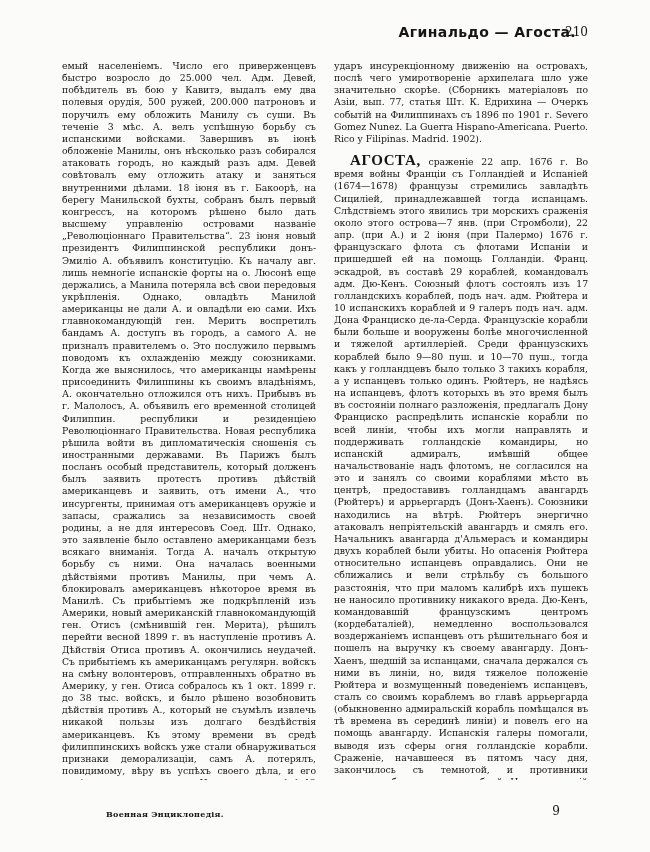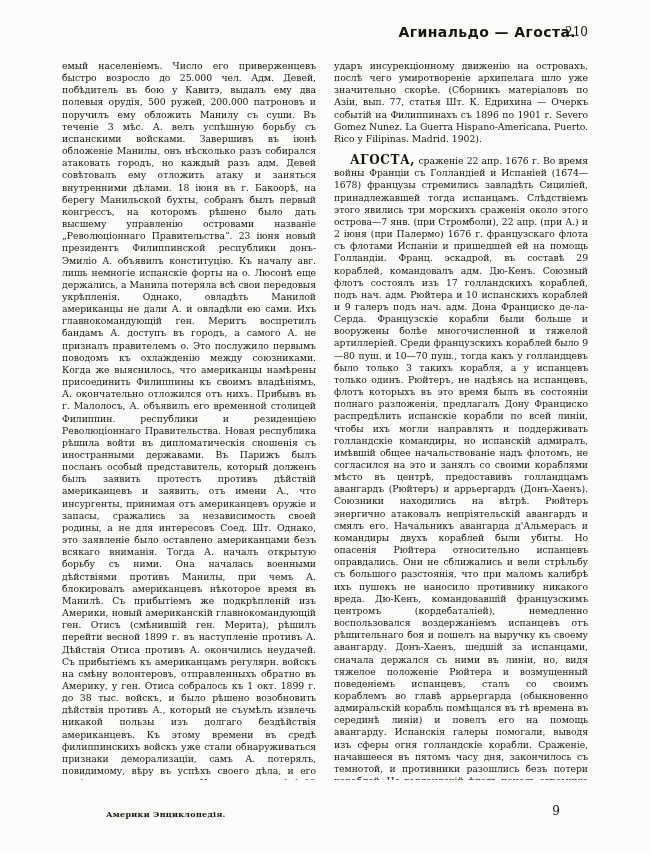--- a/index.html
+++ b/index.html
@@ -62,22 +62,23 @@
     text-align: justify;
     letter-spacing: -0.05px;
     word-spacing: 0.1px;
   }
   .para.indent {
     text-indent: 16px;
     margin-top: 9px;
   }
   .para .bold {
     font-weight: bold;
-    font-size: 12px;
+    font-size: 15px;
     letter-spacing: 0.6px;
+    font-family: Liberation Serif, serif;
   }
   .para .italic {
   }
   .page-footer {
     position: absolute;
     left: 62px;
     right: 62px;
     top: 804px;
     height: 20px;
   }
@@ -110,17 +111,17 @@
     <div class="column" id="col-left">
         <p class="para"><span class="">емый населеніемъ. Число его приверженцевъ быстро возросло до 25.000 чел. Адм. Девей, побѣдитель въ бою у Кавитэ, выдалъ ему два полевыя орудія, 500 ружей, 200.000 патроновъ и поручилъ ему обложить Манилу съ суши. Въ теченіе 3 мѣс. А. велъ успѣшную борьбу съ испанскими войсками. Завершивъ въ іюнѣ обложеніе Манилы, онъ нѣсколько разъ собирался атаковать городъ, но каждый разъ адм. Девей совѣтовалъ ему отложить атаку и заняться внутренними дѣлами. 18 іюня въ г. Бакоорѣ, на берегу Манильской бухты, собранъ былъ первый конгрессъ, на которомъ рѣшено было дать высшему управленію островами названіе „Революціоннаго Правительства“. 23 іюня новый президентъ Филиппинской республики донъ-Эмиліо А. объявилъ конституцію. Къ началу авг. лишь немногіе испанскіе форты на о. Люсонѣ еще держались, а Манила потеряла всѣ свои передовыя укрѣпленія. Однако, овладѣть Манилой американцы не дали А. и овладѣли ею сами. Ихъ главнокомандующій ген. Меритъ воспретилъ бандамъ А. доступъ въ городъ, а самого А. не призналъ правителемъ о. Это послужило первымъ поводомъ къ охлажденію между союзниками. Когда же выяснилось, что американцы намѣрены присоединить Филиппины къ своимъ владѣніямъ, А. окончательно отложился отъ нихъ. Прибывъ въ г. Малолосъ, А. объявилъ его временной столицей Филиппин. республики и резиденціею Революціоннаго Правительства. Новая республика рѣшила войти въ дипломатическія сношенія съ иностранными державами. Въ Парижъ былъ посланъ особый представитель, который долженъ былъ заявить протестъ противъ дѣйствій американцевъ и заявить, отъ имени А., что инсургенты, принимая отъ американцевъ оружіе и запасы, сражались за независимость своей родины, а не для интересовъ Соед. Шт. Однако, это заявленіе было оставлено американцами безъ всякаго вниманія. Тогда А. началъ открытую борьбу съ ними. Она началась военными дѣйствіями противъ Манилы, при чемъ А. блокировалъ американцевъ нѣкоторое время въ Манилѣ. Съ прибытіемъ же подкрѣпленій изъ Америки, новый американскій главнокомандующій ген. Отисъ (смѣнившій ген. Мерита), рѣшилъ перейти весной 1899 г. въ наступленіе противъ А. Дѣйствія Отиса противъ А. окончились неудачей. Съ прибытіемъ къ американцамъ регулярн. войскъ на смѣну волонтеровъ, отправленныхъ обратно въ Америку, у ген. Отиса собралось къ 1 окт. 1899 г. до 38 тыс. войскъ, и было рѣшено возобновить дѣйствія противъ А., который не съумѣлъ извлечь никакой пользы изъ долгаго бездѣйствія американцевъ. Къ этому времени въ средѣ филиппинскихъ войскъ уже стали обнаруживаться признаки деморализаціи, самъ А. потерялъ, повидимому, вѣру въ успѣхъ своего дѣла, и его армія начала распадаться. На военномъ совѣтѣ 12 нояб. 1899 г. въ Кабанатуанѣ было рѣшено, не вступая въ бой съ американцами, раздѣлиться на мелкіе отряды для партизанскихъ дѣйствій. Самъ же А., оставаясь общимъ руководителемъ возстанія, долженъ былъ удалиться въ самую неприступную часть Филиппинск. архипелага. 23 мар. 1901 г., послѣ продолжительной и упорной борьбы въ различныхъ мѣстахъ Филиппинъ, А. былъ захваченъ американцами. Плѣненіе А. нанесло сильный</span></p>
       </div>
     <div class="column" id="col-right">
         <p class="para"><span class="">ударъ инсурекціонному движенію на островахъ, послѣ чего умиротвореніе архипелага шло уже значительно скорѣе. (Сборникъ матеріаловъ по Азіи, вып. 77, статья </span><span class="italic">Шт. К. Едрихина</span><span class=""> — Очеркъ событій на Филиппинахъ съ 1896 по 1901 г. </span><span class="italic">Severo Gomez Nunez</span><span class="">. La Guerra Hispano-Americana. </span><span class="italic">Puerto</span><span class="">. Rico y Filipinas. Madrid. 1902).</span></p>
         <p class="para indent"><span class="bold">АГОСТА,</span><span class=""> сраженіе 22 апр. 1676 г. Во время войны Франціи съ Голландіей и Испаніей (1674—1678) французы стремились завладѣть Сициліей, принадлежавшей тогда испанцамъ. Слѣдствіемъ этого явились три морскихъ сраженія около этого острова—7 янв. (при Стромболи), 22 апр. (при А.) и 2 іюня (при Палермо) 1676 г. французскаго флота съ флотами Испаніи и пришедшей ей на помощь Голландіи. Франц. эскадрой, въ составѣ 29 кораблей, командовалъ адм. Дю-Кенъ. Союзный флотъ состоялъ изъ 17 голландскихъ кораблей, подъ нач. адм. Рюйтера и 10 испанскихъ кораблей и 9 галеръ подъ нач. адм. Дона Франциско де-ла-Серда. Французскіе корабли были больше и вооружены болѣе многочисленной и тяжелой артиллеріей. Среди французскихъ кораблей было 9—80 пуш. и 10—70 пуш., тогда какъ у голландцевъ было только 3 такихъ корабля, а у испанцевъ только одинъ. Рюйтеръ, не надѣясь на испанцевъ, флотъ которыхъ въ это время былъ въ состояніи полнаго разложенія, предлагалъ Дону Франциско распредѣлить испанскіе корабли по всей линіи, чтобы ихъ могли направлять и поддерживать голландскіе командиры, но испанскій адмиралъ, имѣвшій общее начальствованіе надъ флотомъ, не согласился на это и занялъ со своими кораблями мѣсто въ центрѣ, предоставивъ голландцамъ авангардъ (Рюйтеръ) и аррьергардъ (Донъ-Хаенъ). Союзники находились на вѣтрѣ. Рюйтеръ энергично атаковалъ непріятельскій авангардъ и смялъ его. Начальникъ авангарда д'Альмерасъ и командиры двухъ кораблей были убиты. Но опасенія Рюйтера относительно испанцевъ оправдались. Они не сближались и вели стрѣльбу съ большого разстоянія, что при маломъ калибрѣ ихъ пушекъ не наносило противнику никакого вреда. Дю-Кенъ, командовавшій французскимъ центромъ (кордебаталіей), немедленно воспользовался воздержаніемъ испанцевъ отъ рѣшительнаго боя и пошелъ на выручку къ своему авангарду. Донъ-Хаенъ, шедшій за испанцами, сначала держался съ ними въ линіи, но, видя тяжелое положеніе Рюйтера и возмущенный поведеніемъ испанцевъ, сталъ со своимъ кораблемъ во главѣ аррьергарда (обыкновенно адмиральскій корабль помѣщался въ тѣ времена въ серединѣ линіи) и повелъ его на помощь авангарду. Испанскія галеры помогали, выводя изъ сферы огня голландскіе корабли. Сраженіе, начавшееся въ пятомъ часу дня, закончилось съ темнотой, и противники разошлись безъ потери кораблей. Но голландскій флотъ понесъ огромную и незамѣнимую потерю. Въ началѣ сраженія былъ тяжело раненъ Рюйтеръ, и черезъ недѣлю онъ скончался въ Сиракузахъ, куда укрылся союзный флотъ. (</span></p>
       </div>
   </div>
 
   <div class="page-footer">
-    <div class="imprint">Америки Энциклопедія.</div>
+    <div class="imprint">Военная Энциклопедія.</div>
     <div class="sheet-number">9</div>
   </div>
 
 </div>
 
 </body></html>

